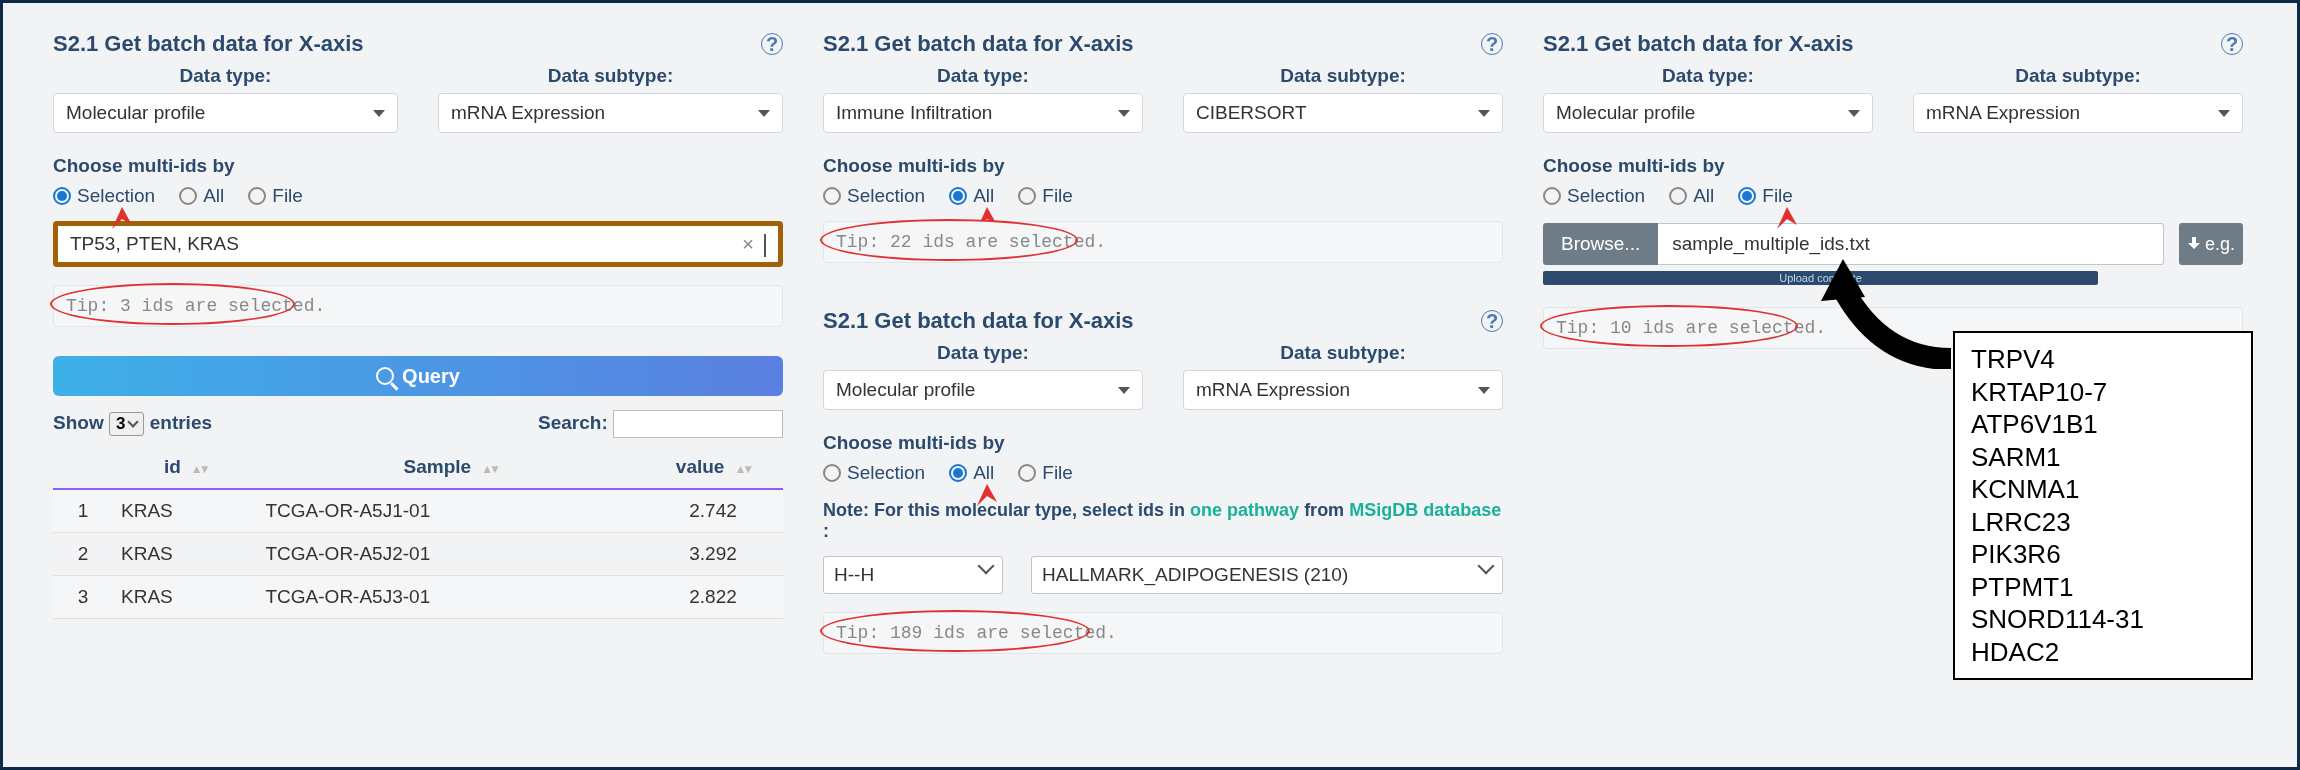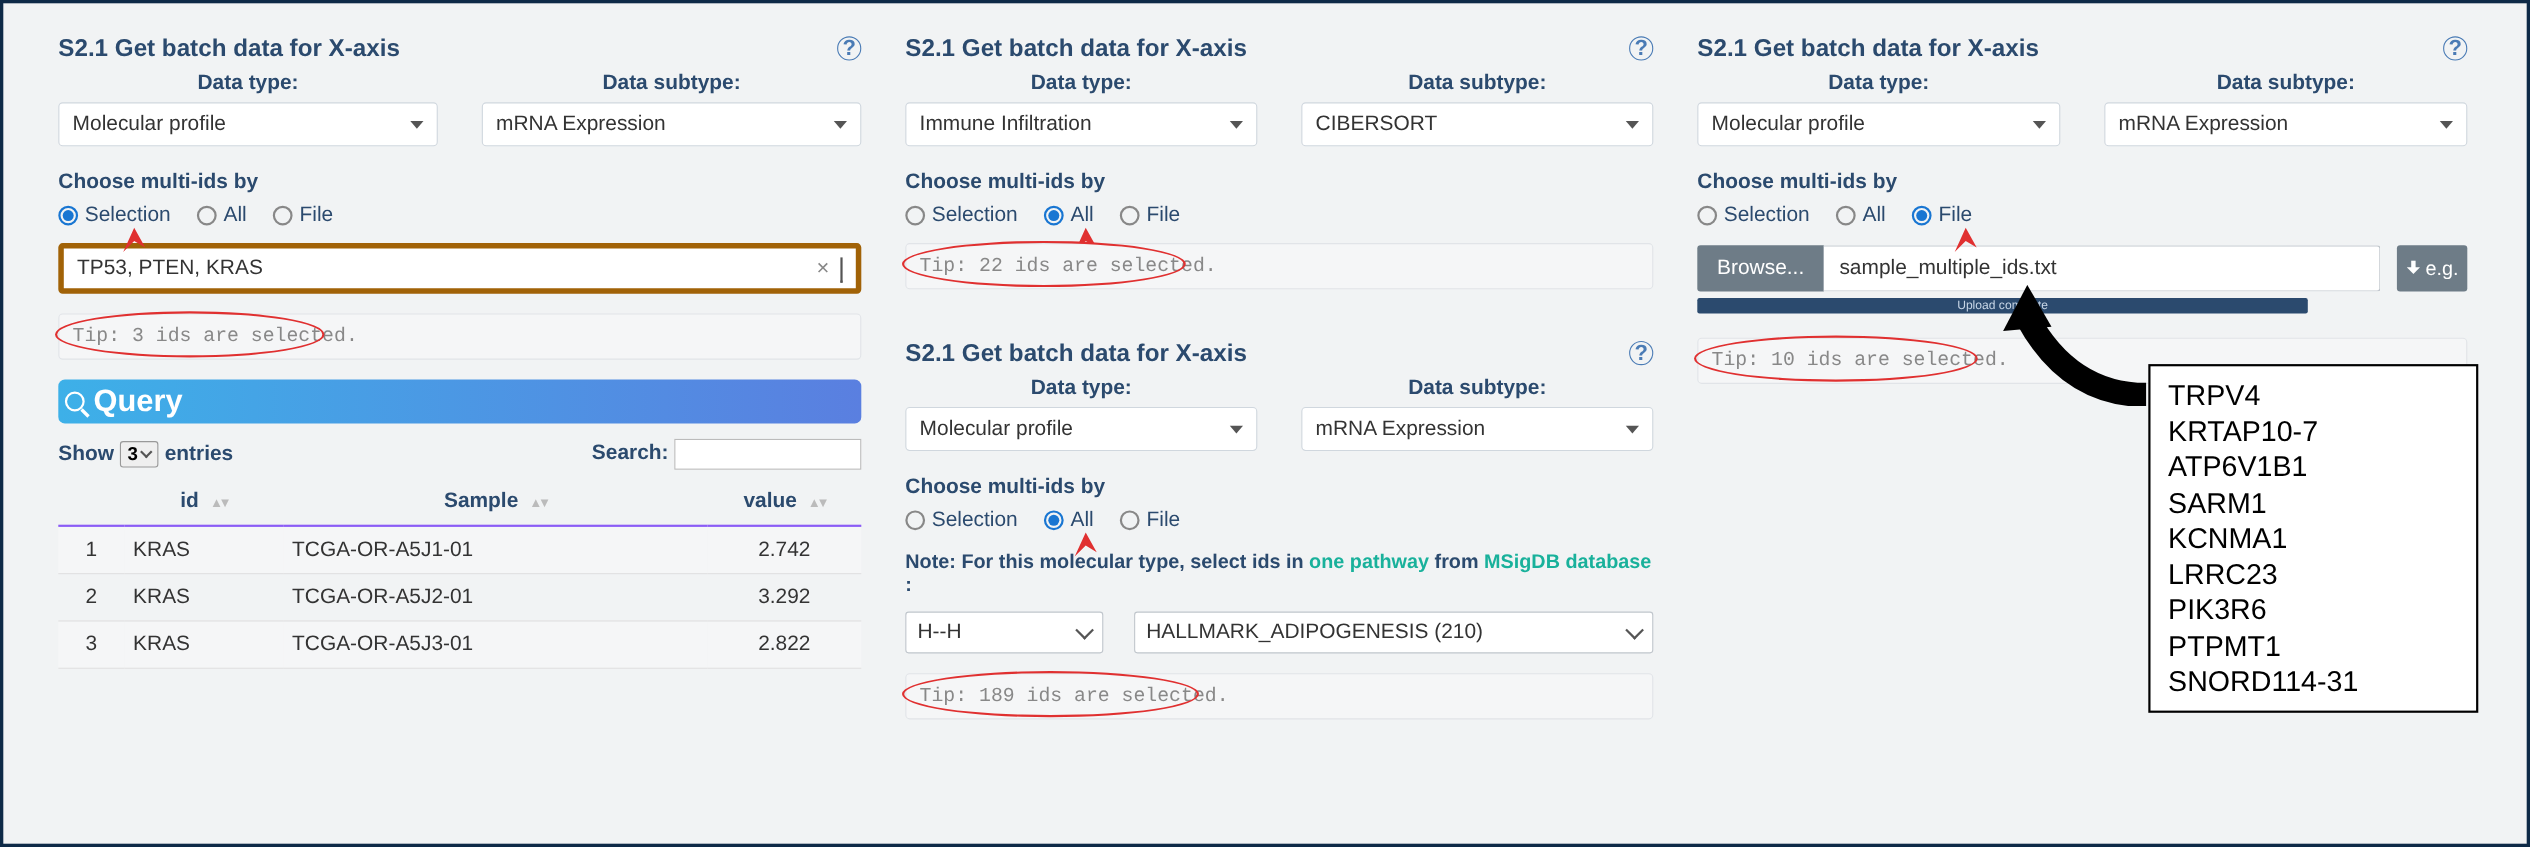--- a/index.html
+++ b/index.html
@@ -145,29 +145,29 @@
     position: relative;
   }
   .red-ellipse {
     position: absolute;
     border: 2px solid #e03030;
     border-radius: 50%;
     pointer-events: none;
   }
 
   .query-btn {
-    margin-top: 18px;
+    margin-top: 29px;
     height: 40px;
     width: 100%;
     border-radius: 6px;
     background: linear-gradient(90deg, #3db0e8, #5a7fe0);
     color: #fff;
     font-weight: 600;
-    font-size: 28px;
-    display: flex; align-items: center; justify-content: flex-start;
+    font-size: 20px;
+    display: flex; align-items: center; justify-content: center;
     gap: 8px;
     border: none;
   }
   .search-icon {
     width: 18px; height: 18px;
     border: 2.5px solid #fff; border-radius: 50%;
     position: relative;
   }
   .search-icon::after {
     content: ""; position: absolute;
@@ -231,21 +231,21 @@
   .note-line .link2 { color: #19b19b; font-weight: 700; }
 
   .pathway-row {
     display: flex; gap: 28px; margin-top: 14px;
   }
   .combo {
     background: #fff;
     border: 1px solid #c0c6cc;
     border-radius: 3px;
     padding: 7px 10px;
-    display: flex; align-items: center; justify-content: space-between;
+    display: flex; align-items: flex-start; justify-content: space-between;
     font-size: 19px; color: #333;
   }
   .combo.small { width: 180px; }
   .combo.large { flex: 1; }
   .chev {
     width: 12px; height: 12px;
     border-right: 2px solid #555;
     border-bottom: 2px solid #555;
     transform: rotate(45deg);
     margin-top: -4px;
@@ -625,17 +625,18 @@
       <div class="file-popup">
         <div>TRPV4</div>
         <div>KRTAP10-7</div>
         <div>ATP6V1B1</div>
         <div>SARM1</div>
         <div>KCNMA1</div>
         <div>LRRC23</div>
         <div>PIK3R6</div>
         <div>PTPMT1</div>
         <div>SNORD114-31</div>
+        <div>HDAC2</div>
       </div>
     </div>
 
   </div>
 </div>
 
 </body></html>

